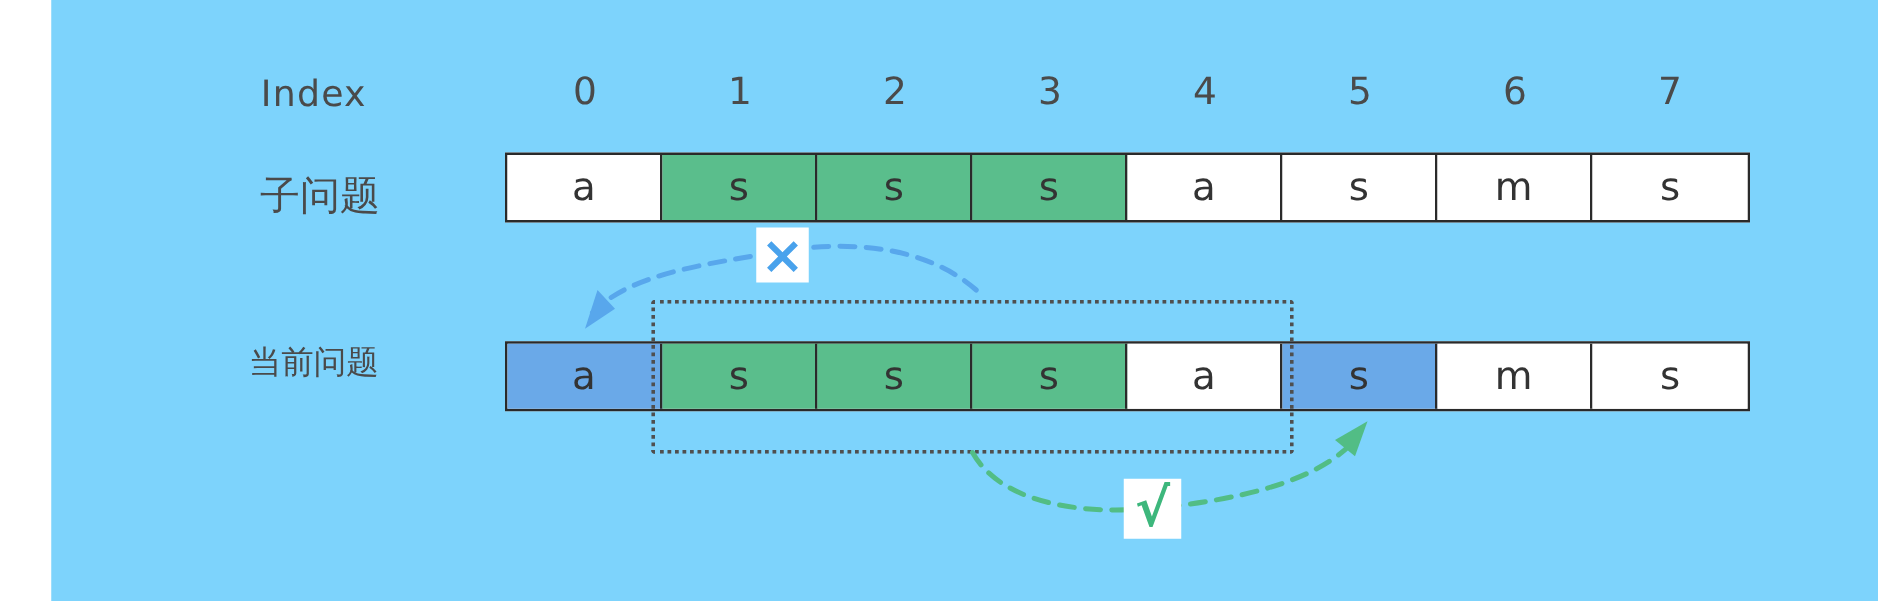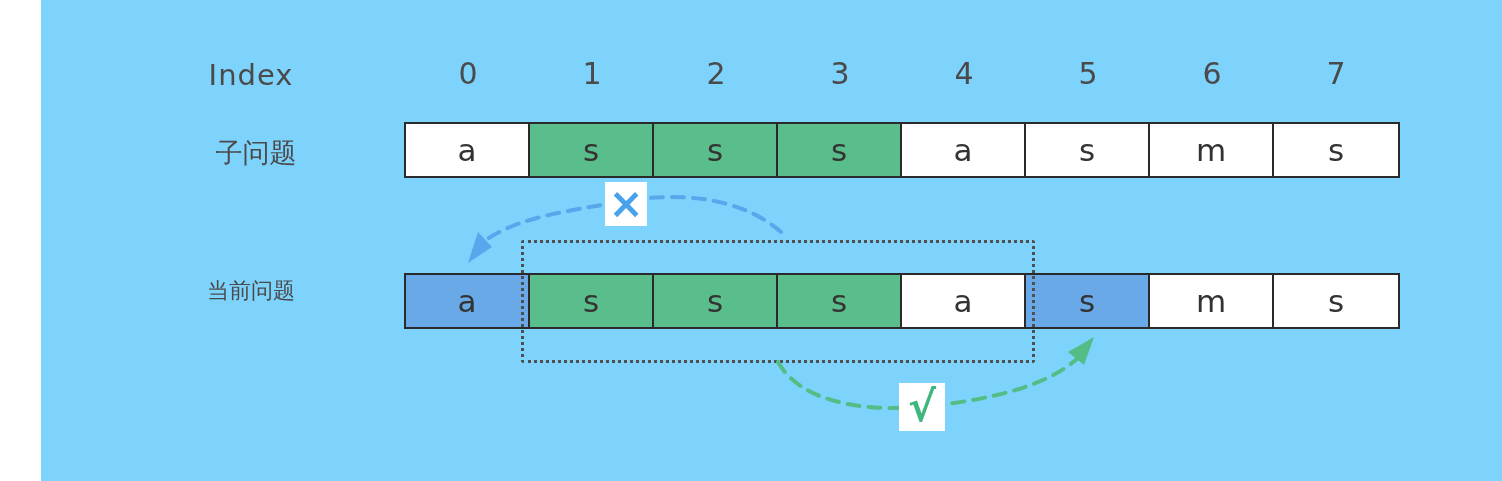--- a/index.html
+++ b/index.html
@@ -8,22 +8,22 @@
     width:1502px; height:481px; position:relative;
     font-family:"DejaVu Sans", sans-serif;
     overflow:hidden;
   }
   .canvas { position:relative; width:1502px; height:481px; background:#7dd3fc;margin-left:41px; }
 
   .side-label {
     position:absolute; text-align:center; color:#4a4a4a;
   }
   #index-label { left:120px; top:58px; width:180px; font-size:29px; letter-spacing:1px; }
-  #sub-label   { left:85px;  top:135px; width:260px; font-size:27px; }
-  #cur-label   { left:70px;  top:274px; width:280px; font-size:22px; line-height:33px; }
+  #sub-label   { left:85px;  top:135px; width:260px; font-size:32px; }
+  #cur-label   { left:70px;  top:274px; width:280px; font-size:26px; line-height:33px; }
 
   .index-num {
     position:absolute; top:56px; width:124px; text-align:center;
     font-size:30px; color:#4a4a4a;
   }
 
   .cells {
     position:absolute; left:363px; display:flex;
     border:2px solid #2a2a2a; background:#ffffff; height:56px;
   }

